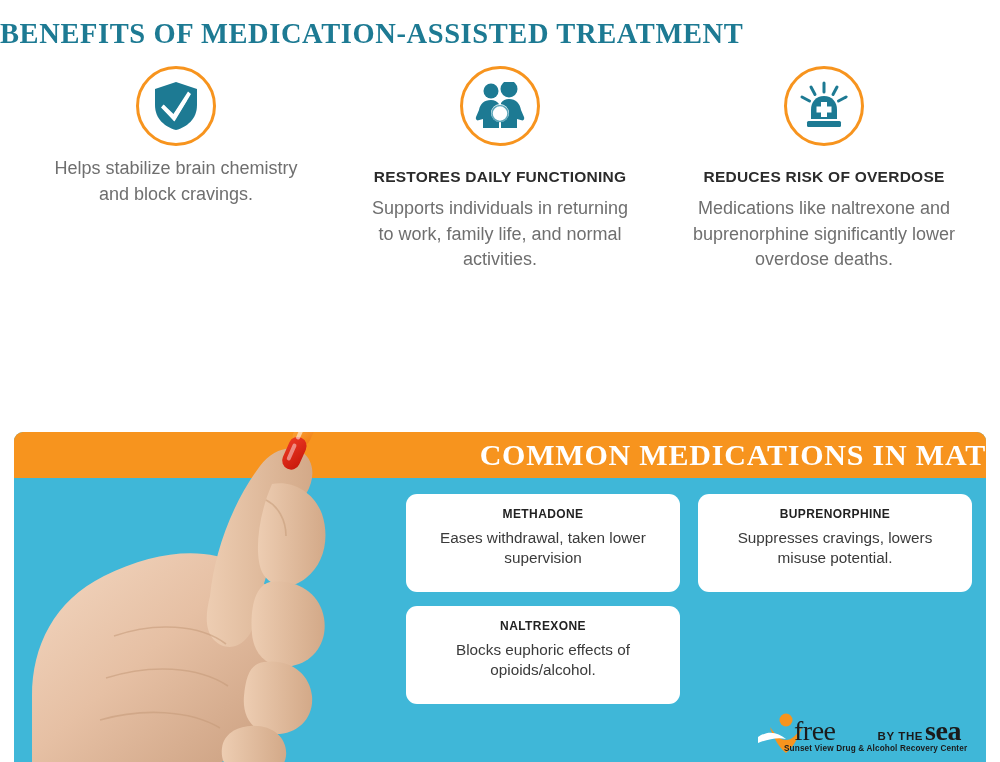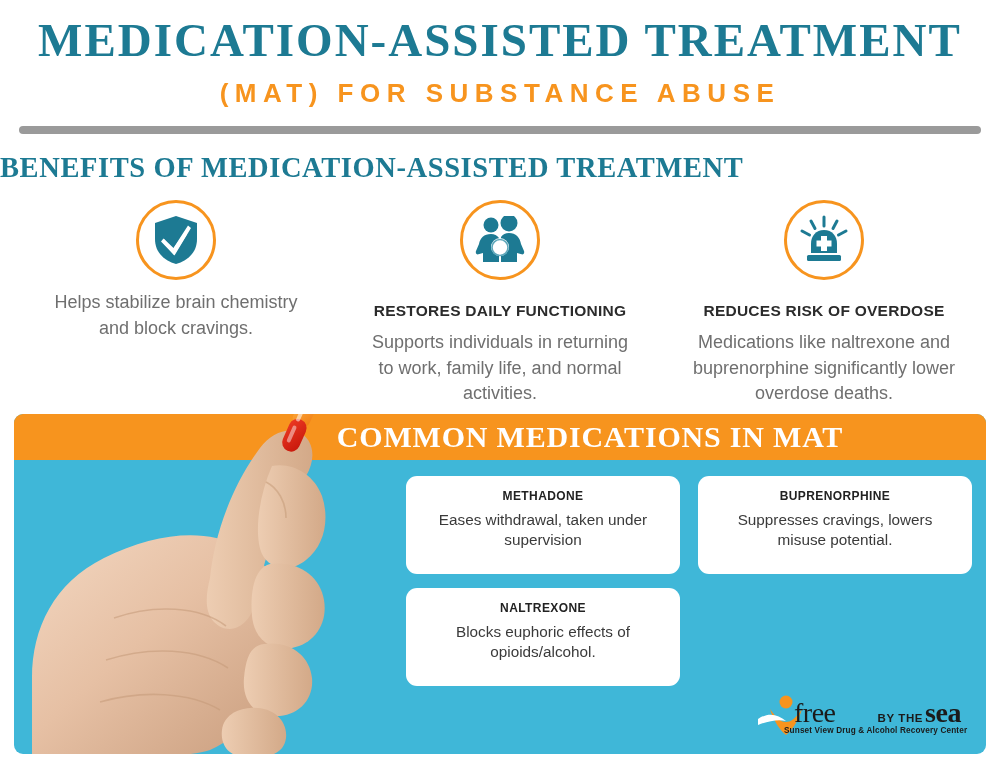--- a/index.html
+++ b/index.html
@@ -119,21 +119,21 @@
 
   .panel-banner {
     position: absolute;
     left: 0;
     top: 0;
     width: 972px;
     height: 46px;
     background: #f7941e;
     display: flex;
     align-items: center;
-    justify-content: center;
+    justify-content: flex-end;
   }
 
   .panel-banner-text {
     font-family: "Liberation Serif", serif;
     font-weight: 700;
     font-size: 30px;
     letter-spacing: 0.8px;
     color: #ffffff;
     white-space: nowrap;
     padding-left: 180px;
@@ -235,25 +235,20 @@
     color: #1b1b1b;
     letter-spacing: 0.15px;
     white-space: nowrap;
   }
 </style>
 </head>
 <body>
 
 <div class="page">
 
-  <div class="header">
-    <div class="main-title">MEDICATION-ASSISTED TREATMENT</div>
-    <div class="sub-title">(MAT) FOR SUBSTANCE ABUSE</div>
-    <div class="divider"></div>
-  </div>
 
   <div class="benefits-heading">BENEFITS OF MEDICATION-ASSISTED TREATMENT</div>
 
   <div class="benefits-row">
 
     <div class="benefit">
       <div class="benefit-icon-circle">
         <span>
           <svg width="46" height="50" viewBox="0 0 46 50">
             <path d="M23 1 L44 8 L44 24 C44 38 34 46 23 49 C12 46 2 38 2 24 L2 8 Z" fill="#1d7a93"></path>
@@ -308,21 +303,21 @@
 
   <div class="bottom-panel">
 
     <div class="panel-banner">
       <div class="panel-banner-text">COMMON MEDICATIONS IN MAT</div>
     </div>
 
     <div class="cards-grid">
       <div class="med-card">
         <div class="med-name">METHADONE</div>
-        <div class="med-desc">Eases withdrawal, taken under supervision</div>
+        <div class="med-desc">Eases withdrawal, taken lower supervision</div>
       </div>
       <div class="med-card">
         <div class="med-name">BUPRENORPHINE</div>
         <div class="med-desc">Suppresses cravings, lowers misuse potential.</div>
       </div>
       <div class="med-card">
         <div class="med-name">NALTREXONE</div>
         <div class="med-desc">Blocks euphoric effects of opioids/alcohol.</div>
       </div>
     </div>

